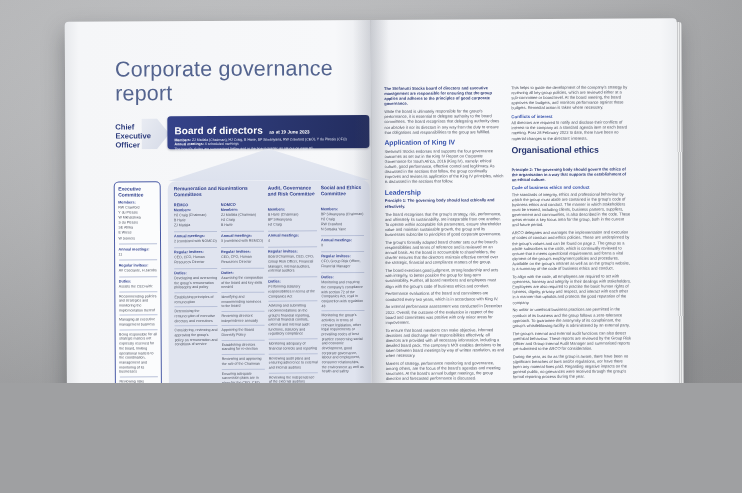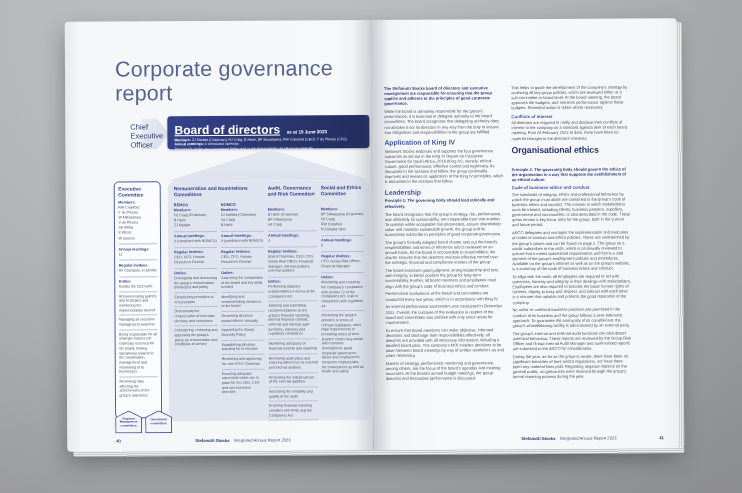--- a/index.html
+++ b/index.html
@@ -1,17 +1,17 @@
 <!DOCTYPE html>
 <html><head>
 <meta charset="utf-8">
 <style>
   html,body{margin:0;padding:0;background:#9fa0a2;}
   *{box-sizing:border-box;}
-  .stage{position:relative;width:742px;height:493px;overflow:hidden;
+  .stage{position:relative;width:742px;height:383px;overflow:hidden;
     background:linear-gradient(155deg,#c9cacc 0%,#bebfc1 30%,#b0b1b3 60%,#a0a1a3 100%);
     font-family:"Liberation Sans",sans-serif;}
   .vignette{position:absolute;inset:0;background:radial-gradient(ellipse at 45% 35%,rgba(255,255,255,0.10),rgba(0,0,0,0.12) 90%);}
   .book-shadow{position:absolute;left:55px;top:420px;width:640px;height:48px;
     background:radial-gradient(ellipse at center,rgba(30,32,38,0.50),rgba(30,32,38,0) 70%);filter:blur(7px);}
   .book{position:absolute;left:66px;top:20px;width:612px;height:430px;transform:rotate(-0.35deg);
     border-radius:4px;box-shadow:0 10px 22px rgba(20,22,28,0.35);}
   .page{position:absolute;top:0;bottom:0;overflow:hidden;}
   .page-left{left:0;width:306px;border-radius:4px 0 0 4px;
     background:linear-gradient(90deg,#e7e9ec 0px,#f5f6f8 14px,#f7f8fa 270px,#e9ebef 306px);}
@@ -20,29 +20,29 @@
   .gutter{position:absolute;left:288px;top:0;bottom:0;width:36px;pointer-events:none;
     background:linear-gradient(90deg,rgba(70,75,90,0) 0%,rgba(70,75,90,0.16) 50%,rgba(70,75,90,0) 100%);}
   .stack-right{position:absolute;right:-5px;top:4px;bottom:0;width:6px;border-radius:0 3px 3px 0;
     background:repeating-linear-gradient(90deg,#eceded 0 1px,#c8c9cb 1px 2px);}
   .stack-bottom{position:absolute;left:6px;right:-5px;bottom:-5px;height:6px;border-radius:2px;
     background:repeating-linear-gradient(180deg,#eceded 0 1px,#c4c5c7 1px 2px);}
 
   
   .lp-title{position:absolute;left:50px;top:36px;width:220px;font-size:21.5px;line-height:1.12;
     color:#54648f;letter-spacing:0.2px;}
-  .ceo{position:absolute;left:65px;top:101px;width:42px;font-size:7.6px;font-weight:400;
+  .ceo{position:absolute;left:50px;top:101px;width:42px;font-size:7.6px;font-weight:700;
     color:#2c3b7c;line-height:1.2;}
   .ceo-arrow{position:absolute;left:76px;top:97px;width:28px;height:31px;
     background:linear-gradient(120deg,#e9ecf3,#d5dae7);
     clip-path:polygon(0 0,55% 0,100% 50%,55% 100%,0 100%);}
   .board-bar{position:absolute;left:102px;top:95px;width:202px;height:33px;border-radius:3.5px;
     background:linear-gradient(100deg,#35428a 0%,#2a366f 55%,#222c5e 100%);
     color:#ffffff;padding:3.5px 7px;box-shadow:0 1px 2px rgba(30,35,60,0.3);}
-  .bb-title{font-size:12px;font-weight:700;letter-spacing:0.1px;text-decoration:underline;}
+  .bb-title{font-size:10px;font-weight:700;letter-spacing:0.1px;}
   .bb-suffix{font-size:4.6px;font-weight:600;margin-left:2px;}
   .bb-line{font-size:3.5px;line-height:1.35;color:#e8ebf5;}
   .bb-line b{color:#ffffff;}
   .tri{position:absolute;left:102px;top:128px;width:202px;height:32px;
     background:linear-gradient(180deg,#e4e8f1,#dde2ee);
     clip-path:polygon(50% 0,100% 100%,0 100%);}
 
   .exec-box{position:absolute;left:48px;top:160px;width:47px;height:237px;border:0.8px solid #4a5ba6;
     border-radius:5px;background:#fbfcfd;padding:4px 3.5px;overflow:hidden;}
   .big-box{position:absolute;left:102px;top:160px;width:202px;height:240px;border-radius:8px;

